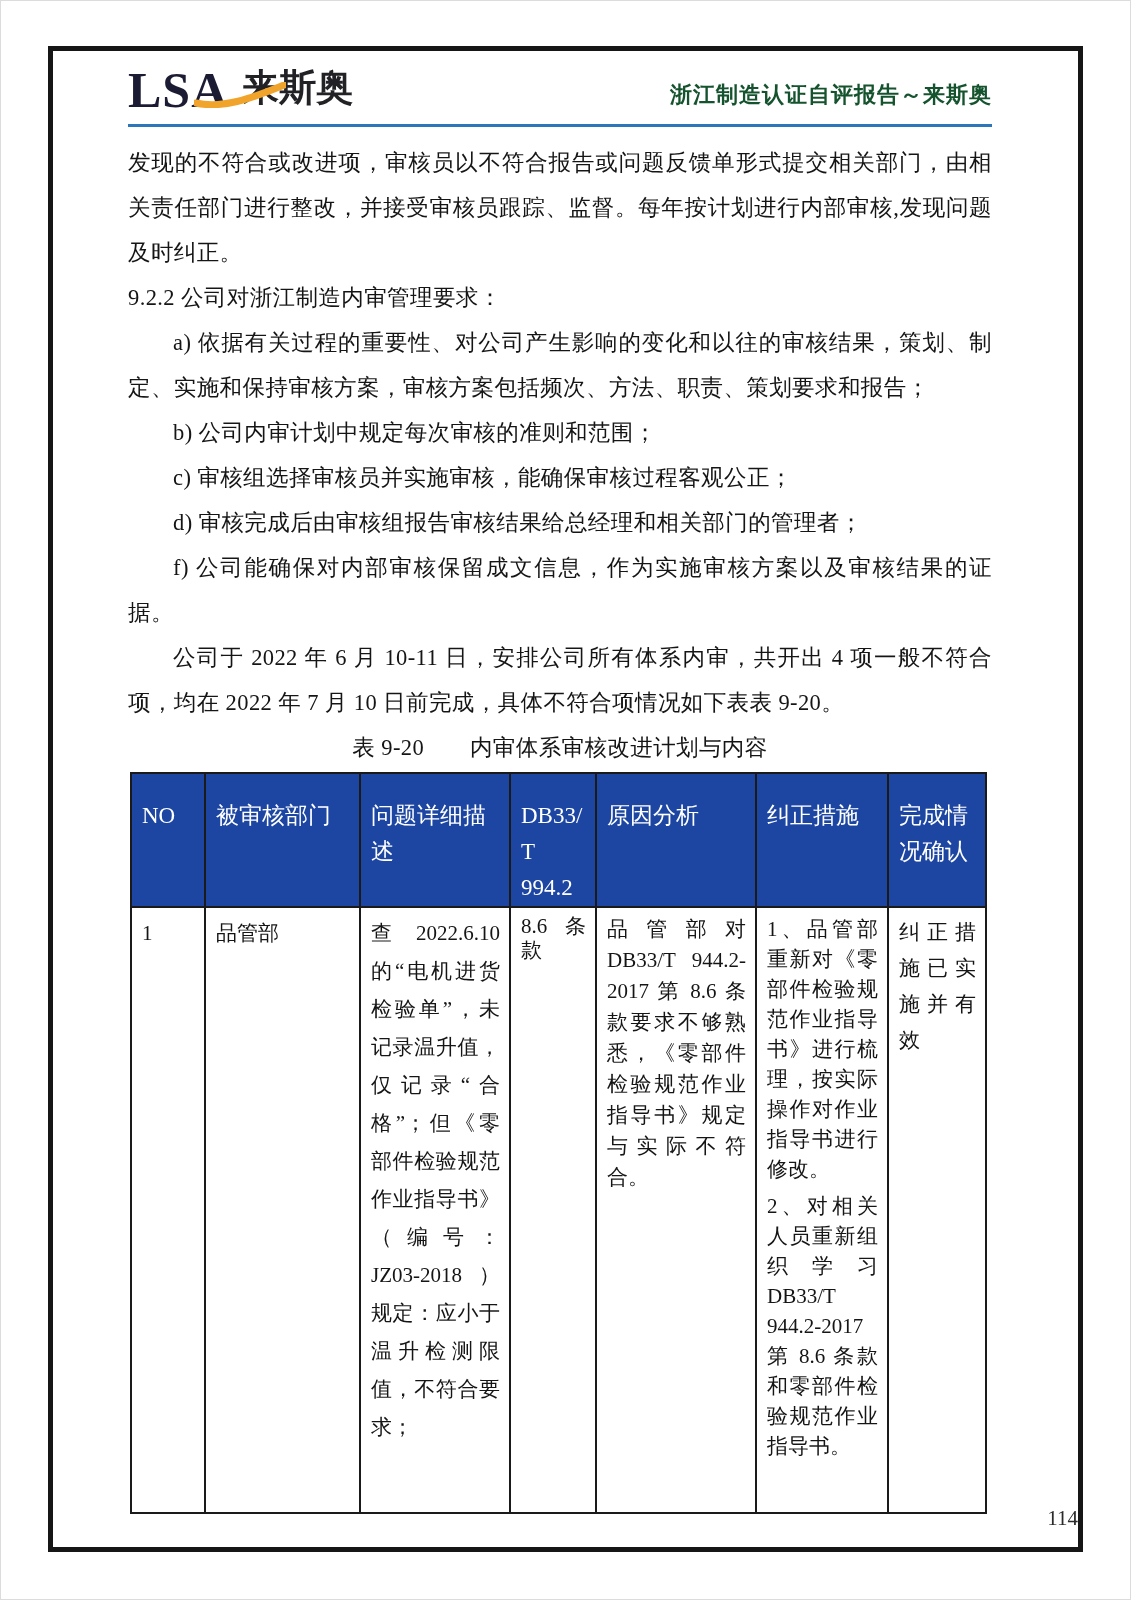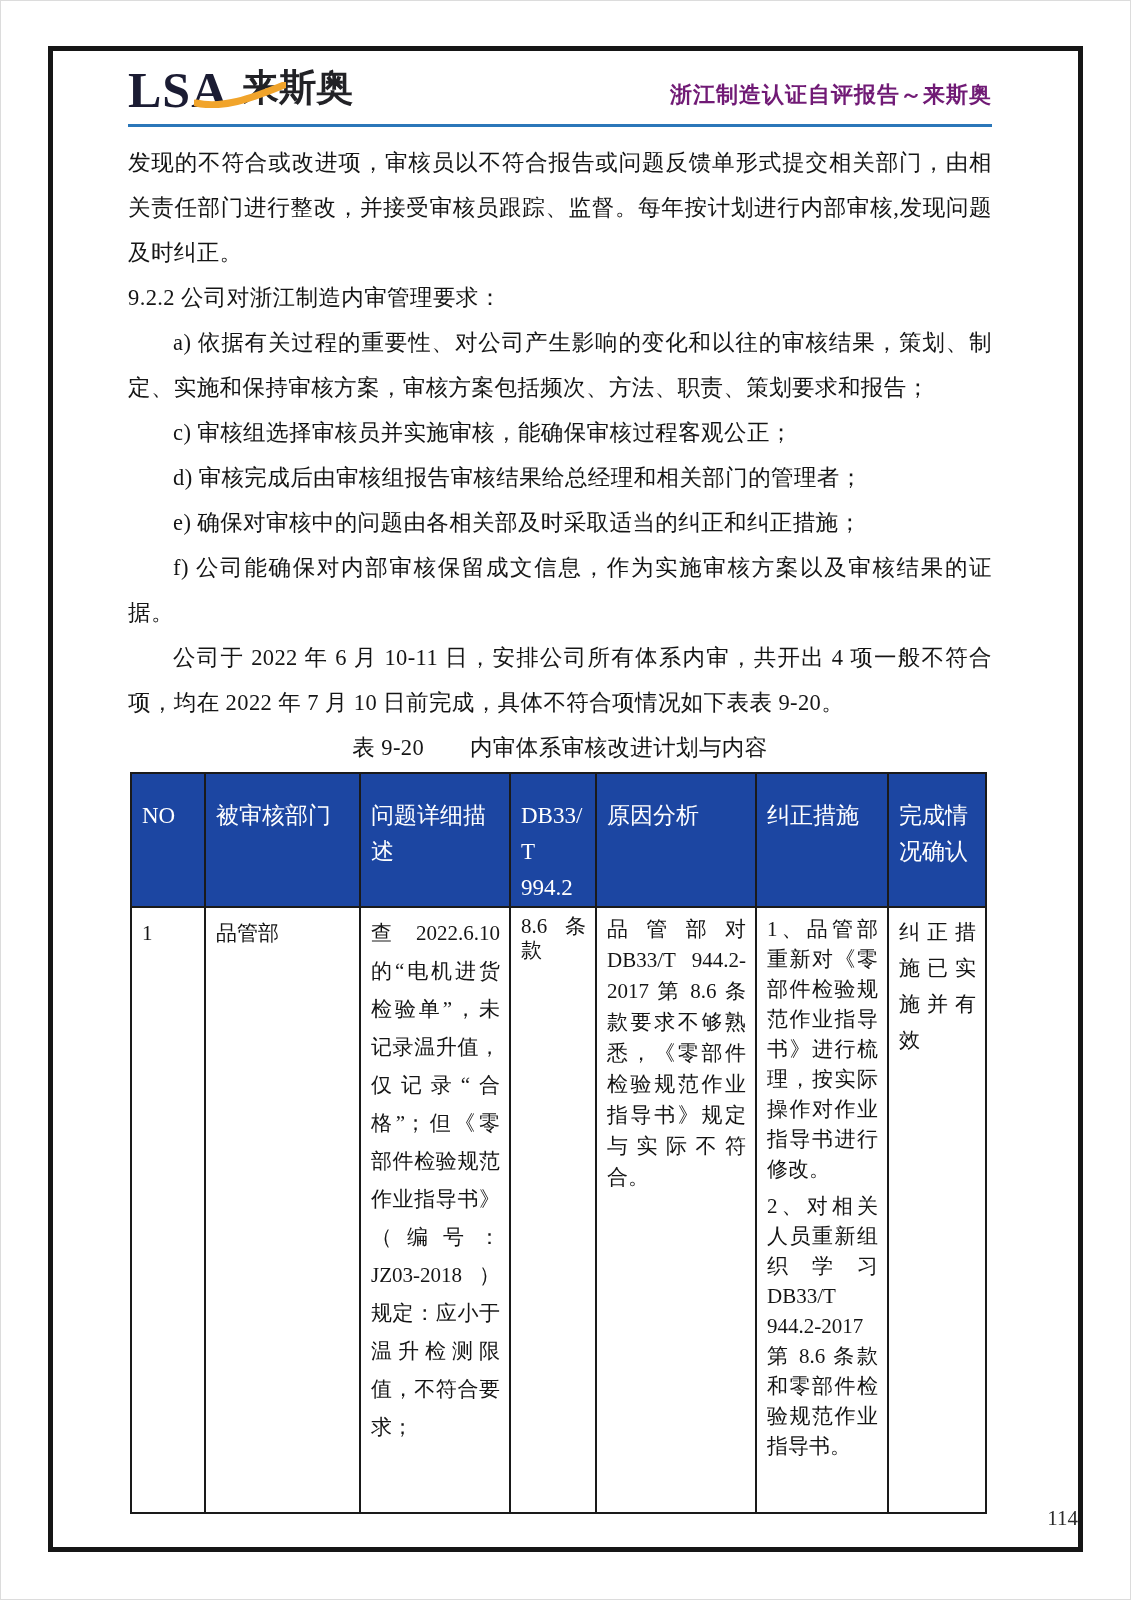--- a/index.html
+++ b/index.html
@@ -16,21 +16,21 @@
     box-shadow:inset 0 0 0 1px #dcdcdc;overflow:hidden;}
   .frame{position:absolute;left:48px;top:46px;width:1035px;height:1506px;
     border:5px solid var(--border-color);background:#fff;}
   .content{position:relative;padding:13px 86px 0 75px;}
   .brand-row{display:flex;justify-content:space-between;align-items:flex-end;}
   .logo{position:relative;display:flex;align-items:flex-start;}
   .logo-lsa{font-weight:bold;font-size:50px;line-height:52px;color:var(--logo-text);
     letter-spacing:1px;}
   .swoosh{position:absolute;left:66px;bottom:8px;width:92px;height:26px;pointer-events:none;}
   .logo-cn{font-weight:bold;font-size:37px;line-height:48px;color:#222226;margin-left:14px;}
-  .doc-title{font-size:22px;font-weight:bold;color:#701a75;padding-bottom:6px;letter-spacing:1px;}
+  .doc-title{font-size:22px;font-weight:bold;color:#14532d;padding-bottom:6px;letter-spacing:1px;}
   .rule{height:3px;background:var(--header-rule);margin-top:8px;}
   .bodytext{margin-top:13px;}
   .p{font-size:22.5px;line-height:45px;text-align:justify;letter-spacing:0.4px;}
   .p.indent{text-indent:2em;}
   .p.caption{text-align:center;text-indent:0;}
   table.audit{border-collapse:collapse;table-layout:fixed;width:855px;margin:2px 0 0 2px;}
   .audit th,.audit td{border:2px solid #1a1a1a;vertical-align:top;}
   .audit th{background:var(--table-header-bg);color:#ffffff;font-weight:normal;
     text-align:left;font-size:23px;line-height:36px;padding:24px 9px 0 10px;height:112px;}
   .audit th.pre{white-space:pre-line;}
@@ -65,23 +65,23 @@
         </div>
         <div class="doc-title">浙江制造认证自评报告～来斯奥</div>
       </div>
 
       <div class="rule"></div>
 
       <div class="bodytext">
         <p class="p">发现的不符合或改进项，审核员以不符合报告或问题反馈单形式提交相关部门，由相关责任部门进行整改，并接受审核员跟踪、监督。每年按计划进行内部审核,发现问题及时纠正。</p>
         <p class="p">9.2.2 公司对浙江制造内审管理要求：</p>
         <p class="p indent">a) 依据有关过程的重要性、对公司产生影响的变化和以往的审核结果，策划、制定、实施和保持审核方案，审核方案包括频次、方法、职责、策划要求和报告；</p>
+        <p class="p indent">b) 公司内审计划中规定每次审核的准则和范围；</p>
         <p class="p indent">c) 审核组选择审核员并实施审核，能确保审核过程客观公正；</p>
         <p class="p indent">d) 审核完成后由审核组报告审核结果给总经理和相关部门的管理者；</p>
-        <p class="p indent">e) 确保对审核中的问题由各相关部及时采取适当的纠正和纠正措施；</p>
         <p class="p indent">f) 公司能确保对内部审核保留成文信息，作为实施审核方案以及审核结果的证据。</p>
         <p class="p indent">公司于 2022 年 6 月 10-11 日，安排公司所有体系内审，共开出 4 项一般不符合项，均在 2022 年 7 月 10 日前完成，具体不符合项情况如下表表 9-20。</p>
         <p class="p caption">表 9-20　　内审体系审核改进计划与内容</p>
       </div>
 
       <table class="audit">
         <colgroup>
           <col style="width:74px">
             <col style="width:155px">
             <col style="width:150px">

